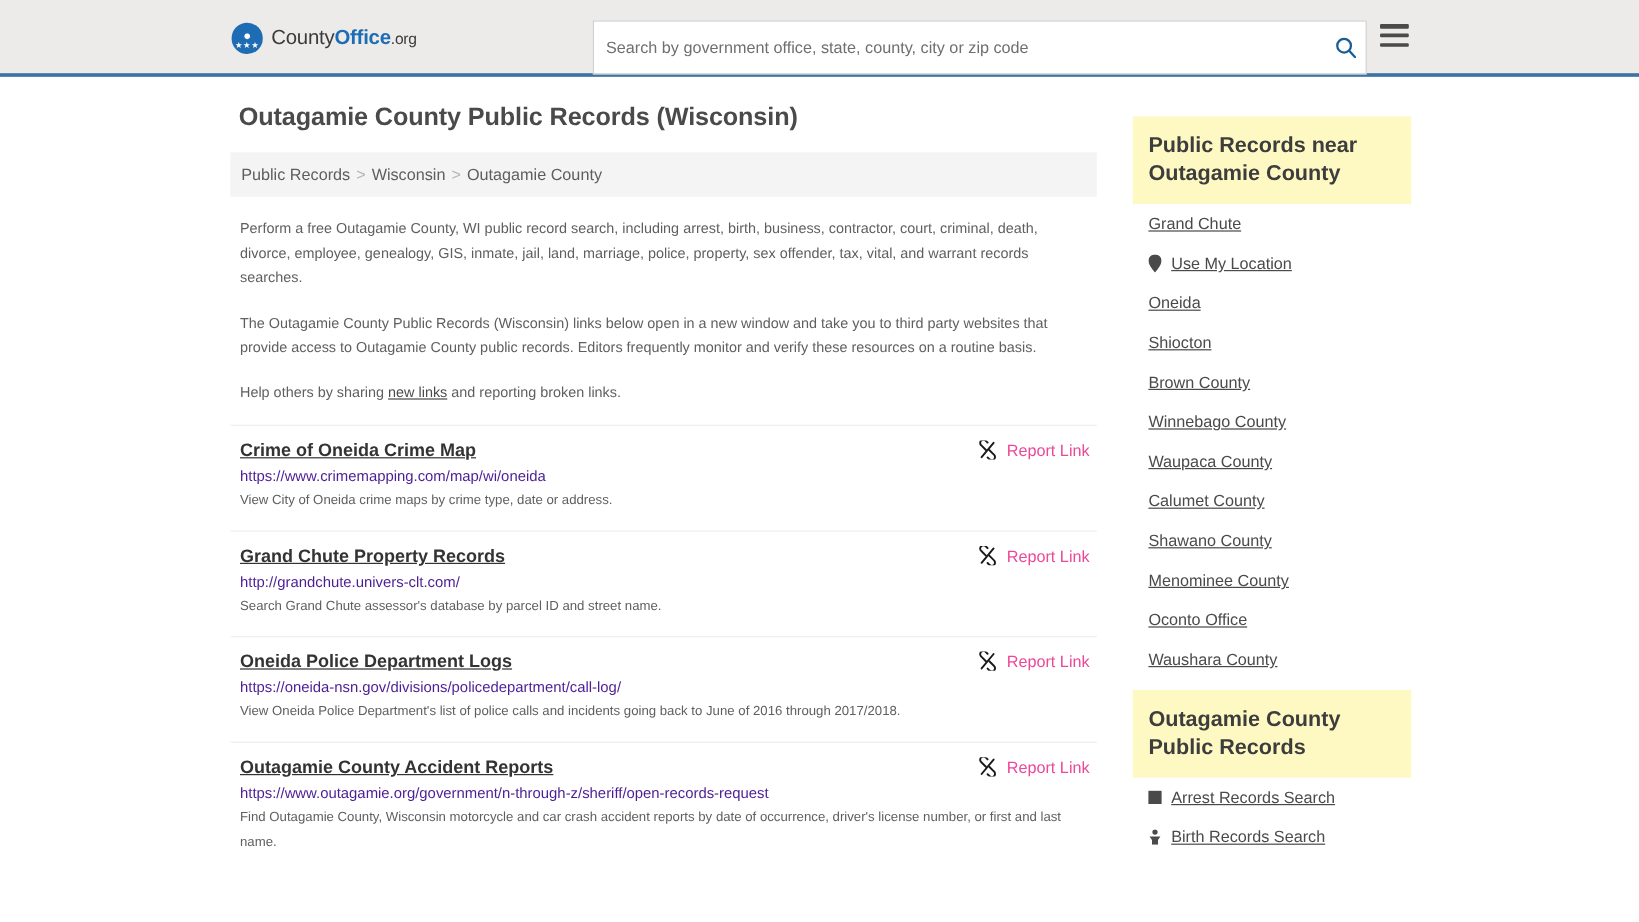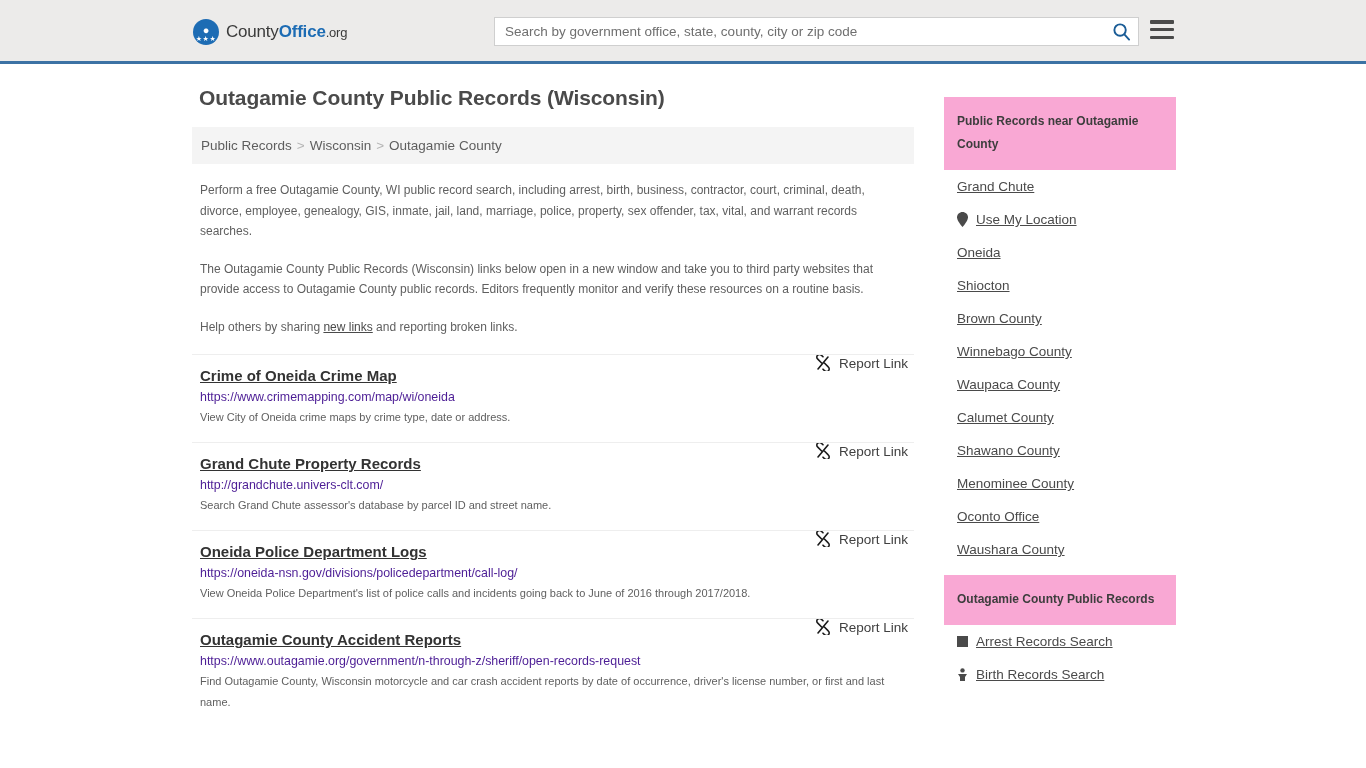--- a/index.html
+++ b/index.html
@@ -40,21 +40,21 @@
     text-align:center; font-size:7px; color:#ffffff;
     letter-spacing:0.5px; line-height:1;
   }
   .logo-text { font-size:17px; letter-spacing:-0.2px; white-space:nowrap; }
   .logo-text .t1 { color:#3b3b3b; }
   .logo-text .t2 { color:#1d6cb4; font-weight:bold; }
   .logo-text .t3 { color:#3b3b3b; font-size:13px; }
 
   .search-wrap {
     position:absolute; left:494px; top:17px;
-    width:645px; height:29px;
+    width:645px; height:45px;
     background:#ffffff;
     border:1px solid #cfcfcf;
     display:flex; align-items:center;
   }
   .search-input {
     flex:1 1 auto;
     border:none; outline:none; background:transparent;
     font-family:"Liberation Sans", sans-serif;
     font-size:13.5px; color:#444;
     padding:0 10px;
@@ -119,32 +119,32 @@
   }
   .result-url {
     font-size:12.4px; color:#4c1d95; margin:0 0 3px 0;
     word-break:break-all;
   }
   .result-desc {
     font-size:11px; line-height:21px; color:#5f5f5f; margin:0;
     max-width:715px;
   }
   .report-link {
-    position:absolute; right:6px; top:0;
+    position:absolute; right:6px; top:12px;
     display:flex; align-items:center; gap:8px;
-    font-size:13.5px; color:#404040; cursor:pointer;
+    font-size:13.5px; color:#ec4899; cursor:pointer;
     white-space:nowrap;
   }
   .report-link .rl-label { text-decoration:none; }
 
   
   .side-box-head {
-    background:#f9a8d4;
+    background:#fef9c3;
     padding:13px 13px 14px 13px;
-    font-size:12px; font-weight:bold; color:#3d3d3d;
+    font-size:18px; font-weight:bold; color:#3d3d3d;
     line-height:23px;
   }
   .side-list { padding:0; margin:0; list-style:none; }
   .side-list li {
     padding:9px 13px 9px 13px;
     display:flex; align-items:center; gap:8px;
   }
   .side-list li a {
     font-size:13.5px; color:#4a4a4a; text-decoration:underline;
   }

